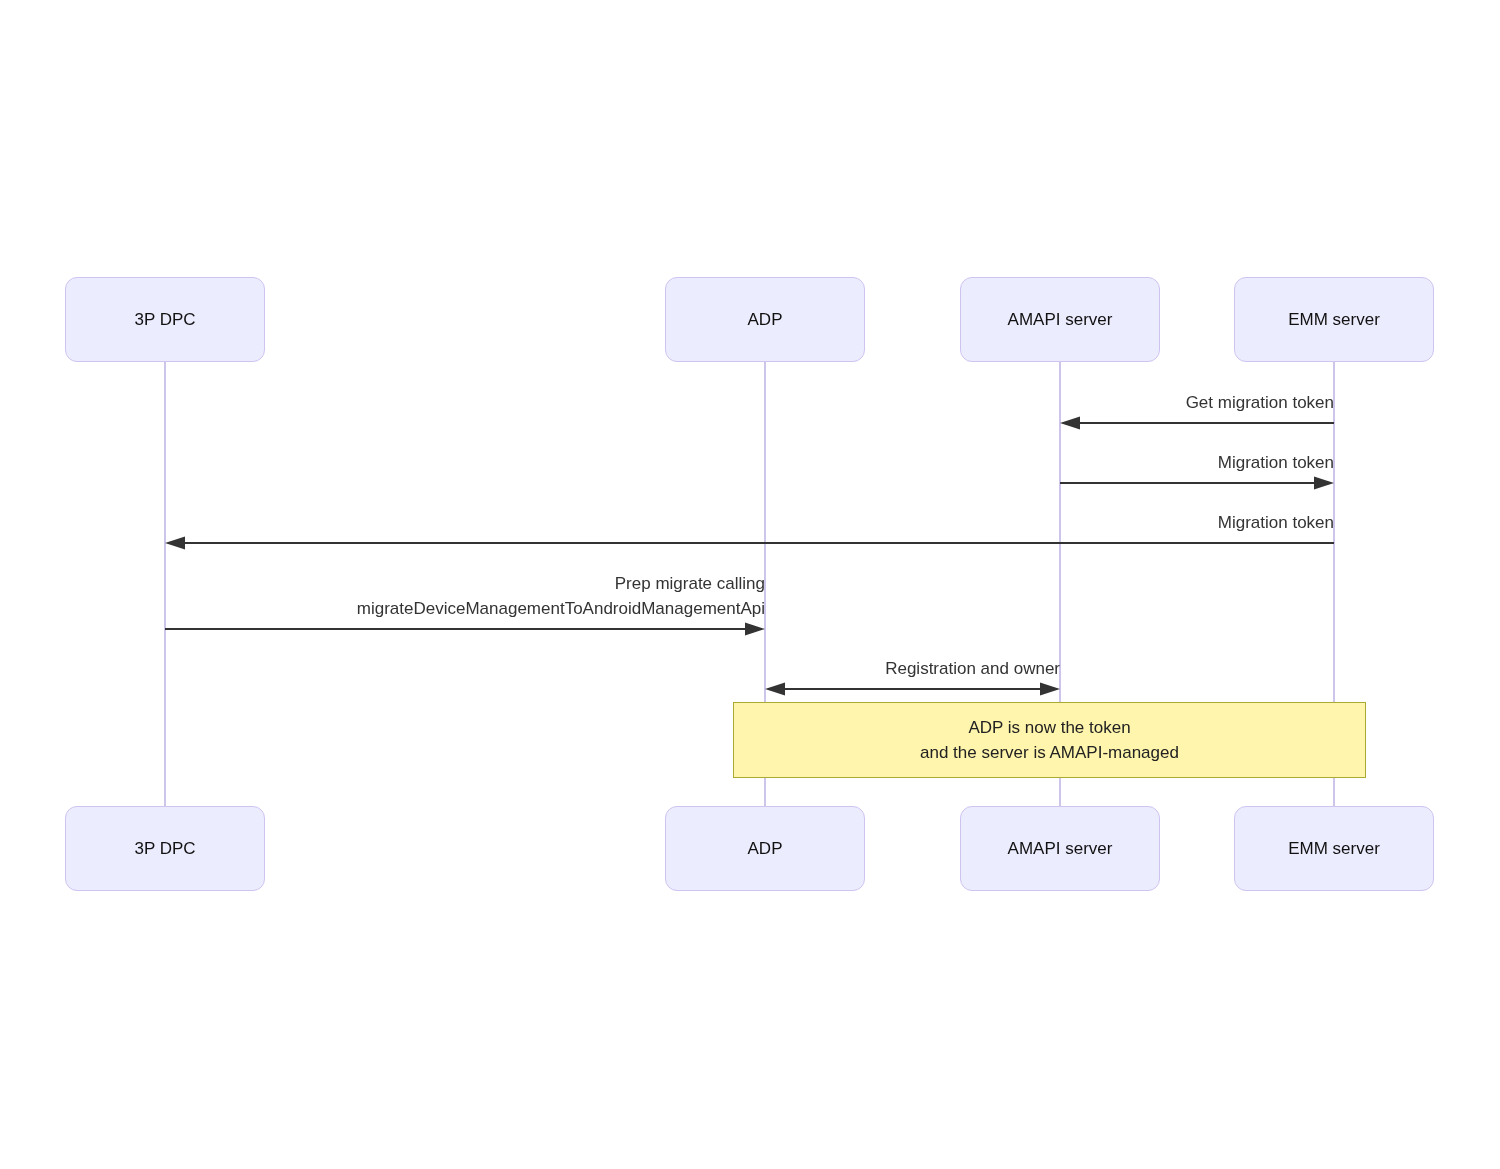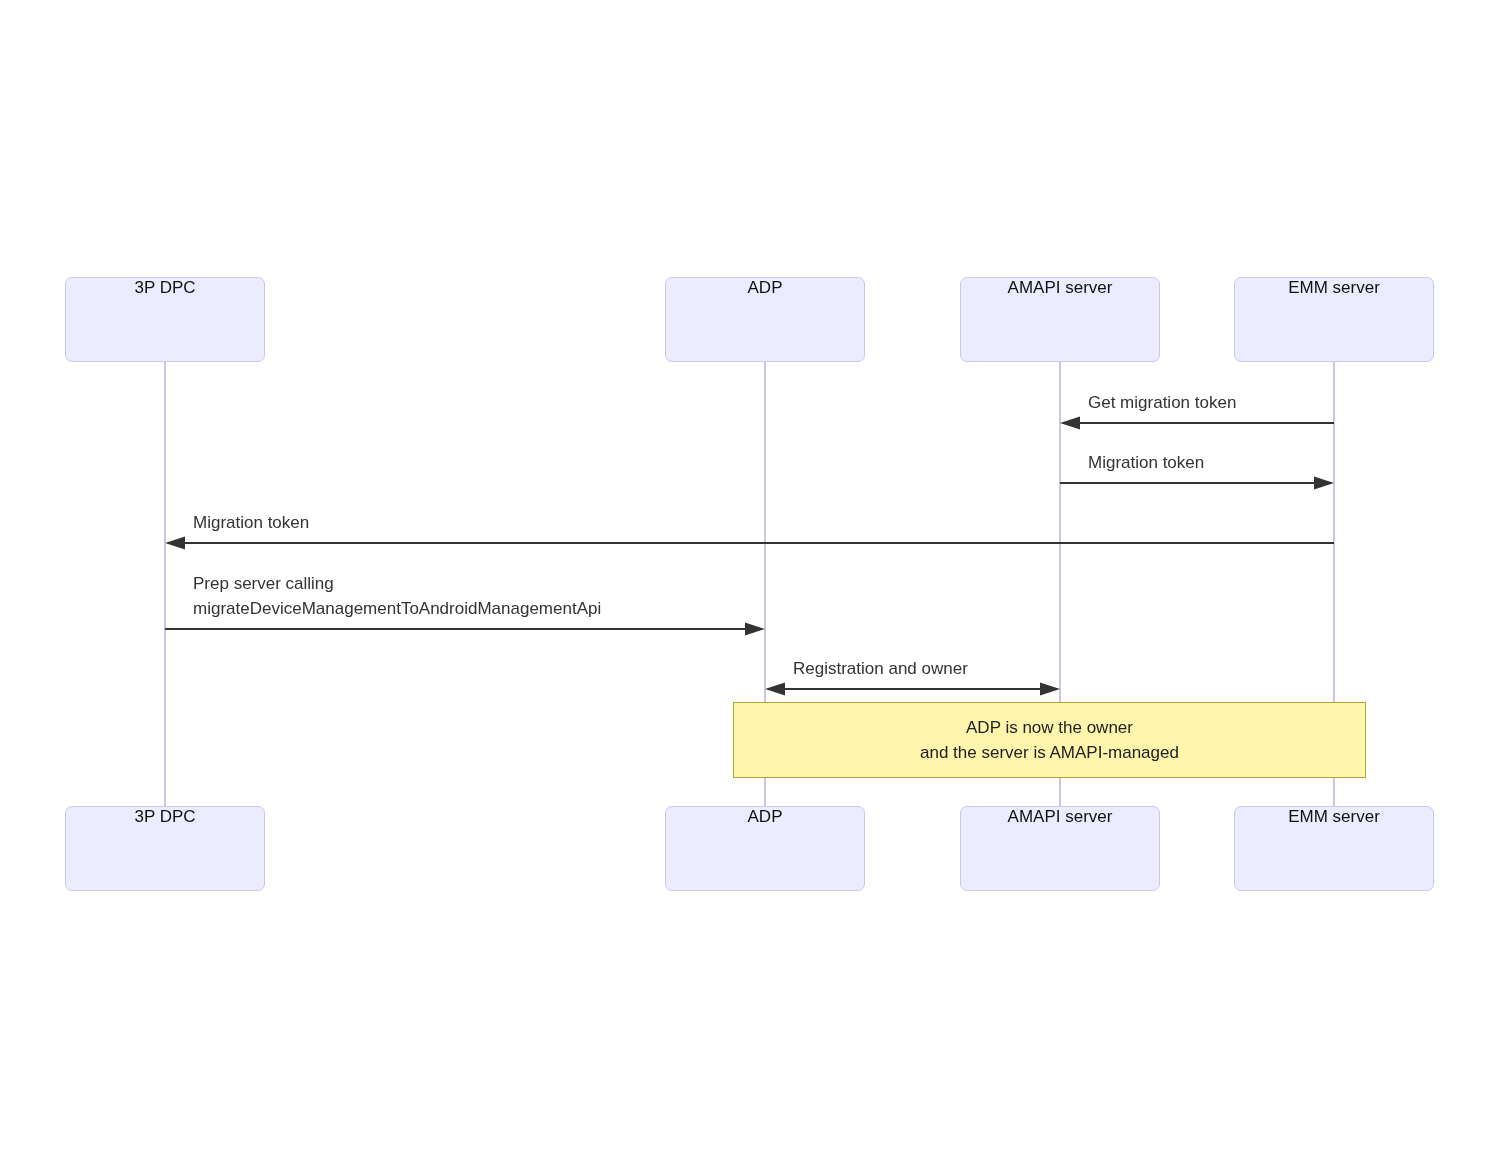--- a/index.html
+++ b/index.html
@@ -21,36 +21,35 @@
     top: 362px;
     height: 444px;
     background: var(--lifeline, #cec6ea);
   }
   .actor {
     position: absolute;
     width: 200px;
     height: 85px;
     background: var(--actor-fill, #ececff);
     border: 1px solid var(--actor-border, #cfc4f0);
-    border-radius: 7px;
+    border-radius: 12px;
     display: flex;
-    align-items: flex-start;
+    align-items: center;
     justify-content: center;
     font-size: 17px;
     color: var(--actor-text, #111111);
     box-sizing: border-box;
   }
   .msg-label {
     position: absolute;
-    text-align: left;
+    text-align: right;
     font-size: 17px;
     color: var(--message-text, #333333);
     line-height: 25px;
     white-space: nowrap;
-    margin-left: 28px;
   }
   .note {
     position: absolute;
     left: 733px;
     top: 702px;
     width: 633px;
     height: 76px;
     background: var(--note-fill, #fff5ad);
     border: 1.5px solid var(--note-border, #aaaa33);
     box-sizing: border-box;
@@ -81,21 +80,21 @@
 <body>
 
 <div class="canvas">
 
   <div class="lifeline" style="left:164px"></div>
   <div class="lifeline" style="left:764px"></div>
   <div class="lifeline" style="left:1059px"></div>
   <div class="lifeline" style="left:1333px"></div>
 
   <div class="note">
-    <span>ADP is now the owner</span>
+    <span>ADP is now the token</span>
     <span>and the server is AMAPI-managed</span>
   </div>
 
   <svg class="arrows" width="1500" height="1169" viewBox="0 0 1500 1169">
     <g>
       <line class="msgline" x1="1078" y1="423" x2="1334" y2="423"></line>
       <polygon class="arrowhead" points="1060,423 1080,416.5 1080,429.5"></polygon>
     </g>
     <g>
       <line class="msgline" x1="1060" y1="483" x2="1316" y2="483"></line>
@@ -116,21 +115,21 @@
     </g>
   </svg>
 
   <div class="msg-label" style="left:1060px; width:274px; top:390px">Get migration token</div>
 
   <div class="msg-label" style="left:1060px; width:274px; top:450px">Migration token</div>
 
   <div class="msg-label" style="left:165px; width:1169px; top:510px">Migration token</div>
 
   <div class="msg-label" style="left:165px; width:600px; top:571px">
-    <div>Prep server calling</div>
+    <div>Prep migrate calling</div>
     <div>migrateDeviceManagementToAndroidManagementApi</div>
   </div>
 
   <div class="msg-label" style="left:765px; width:295px; top:656px">Registration and owner</div>
 
   <div class="actor" style="left:65px;  top:277px">
     <span>3P DPC</span>
   </div>
   <div class="actor" style="left:665px; top:277px">
     <span>ADP</span>

